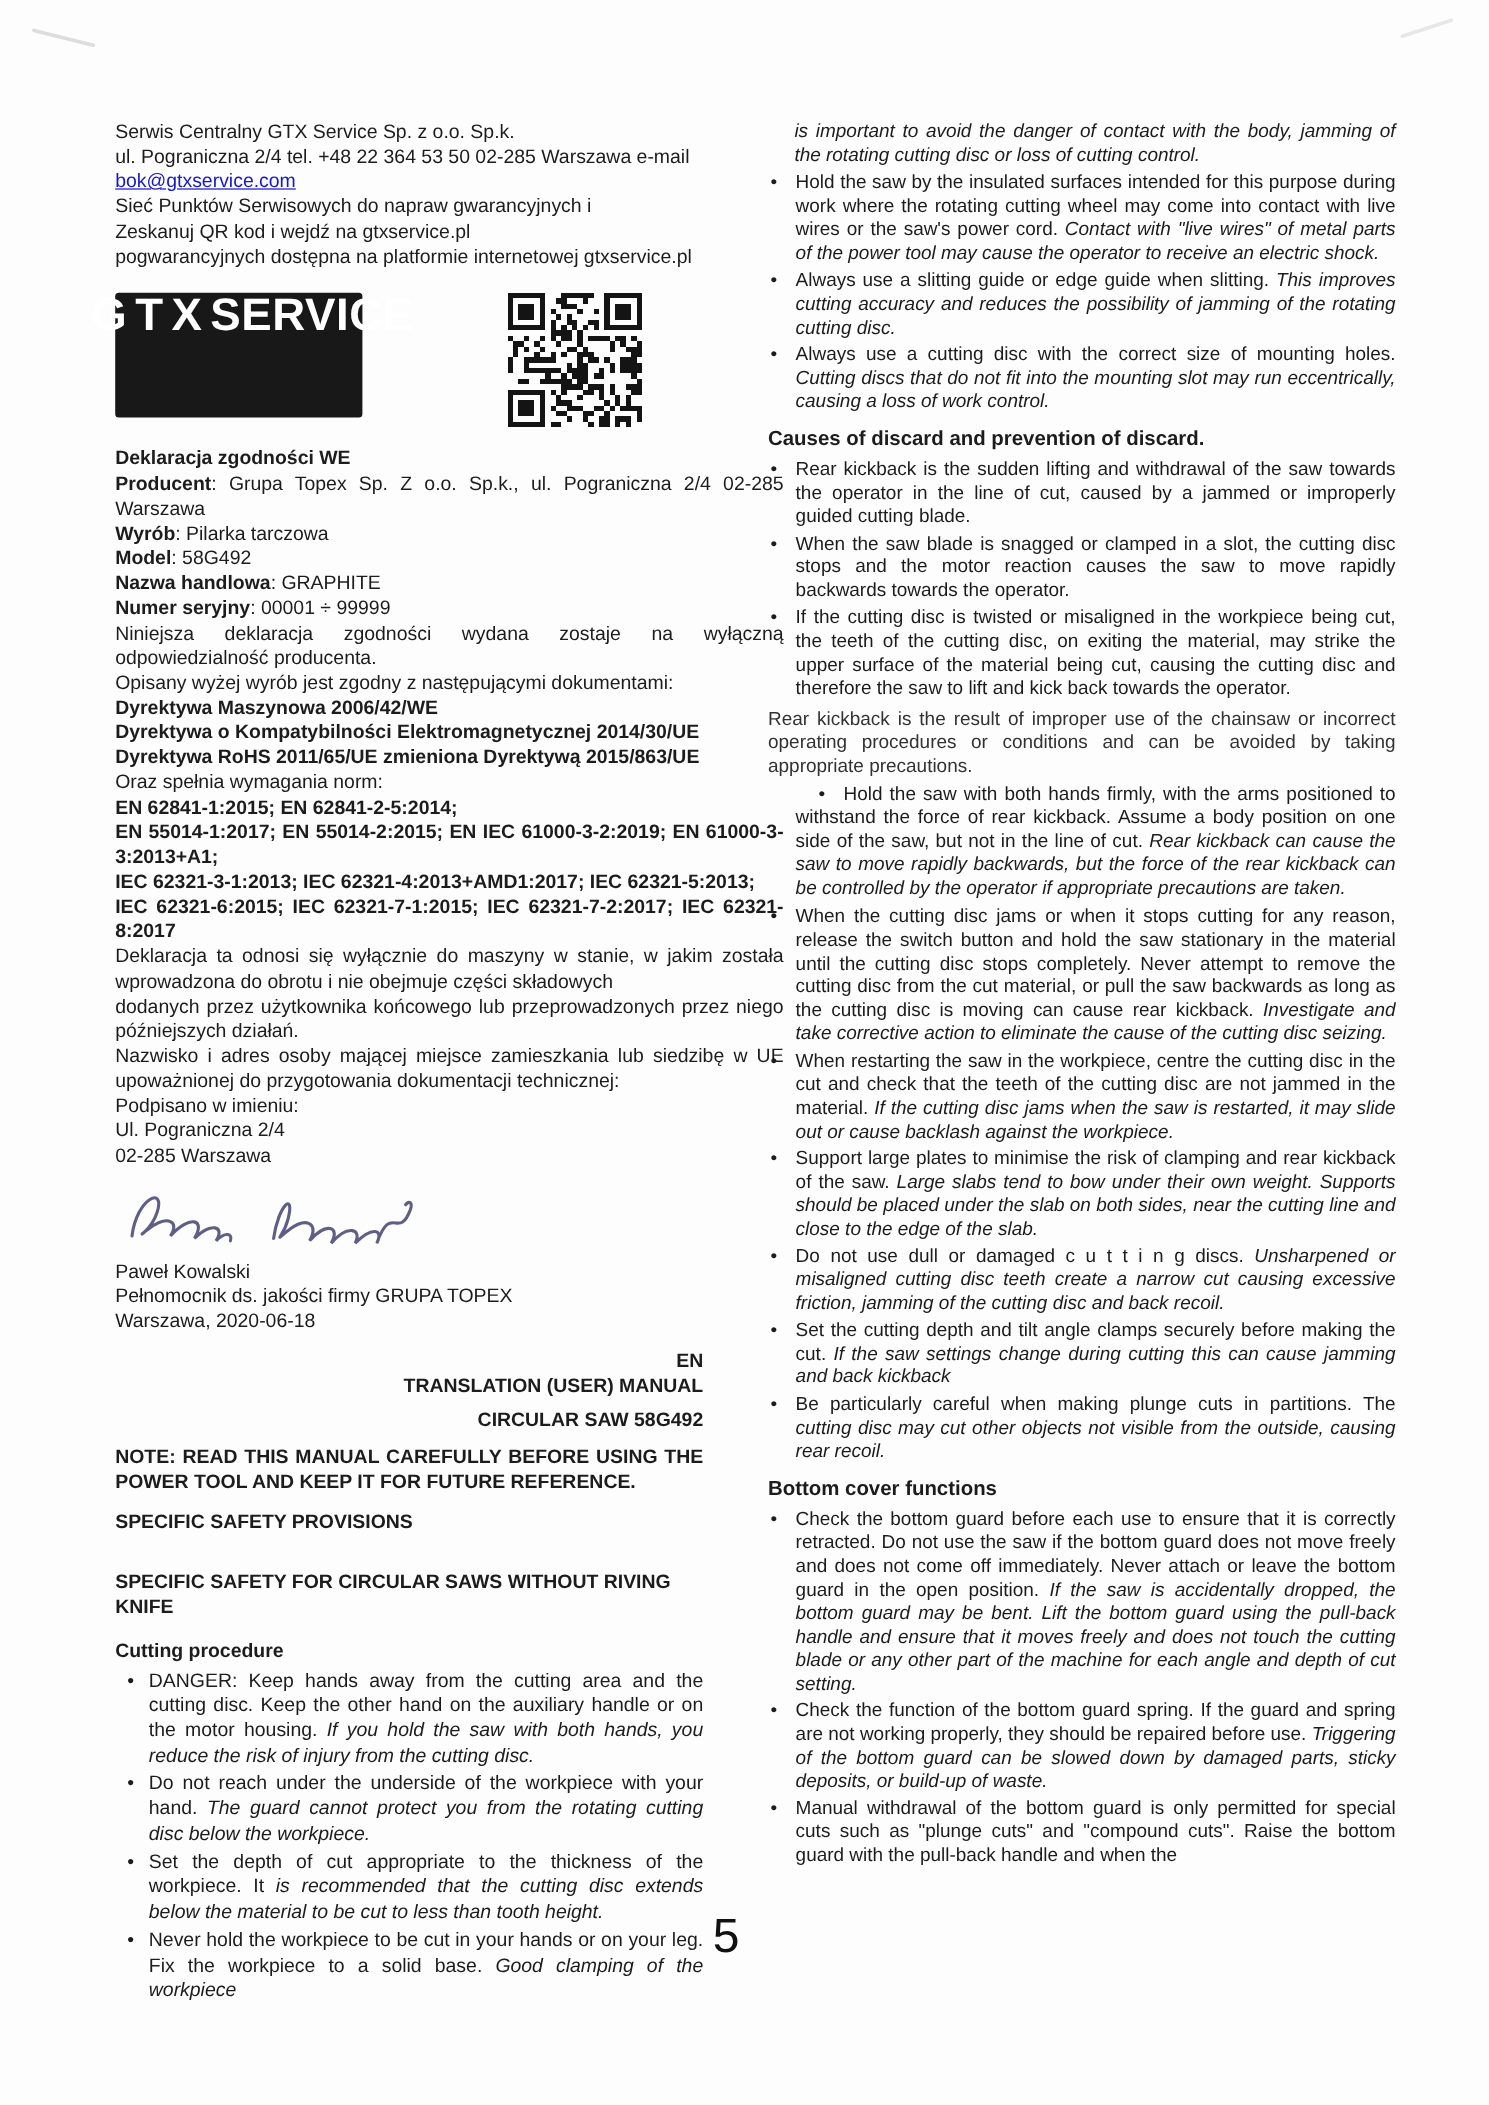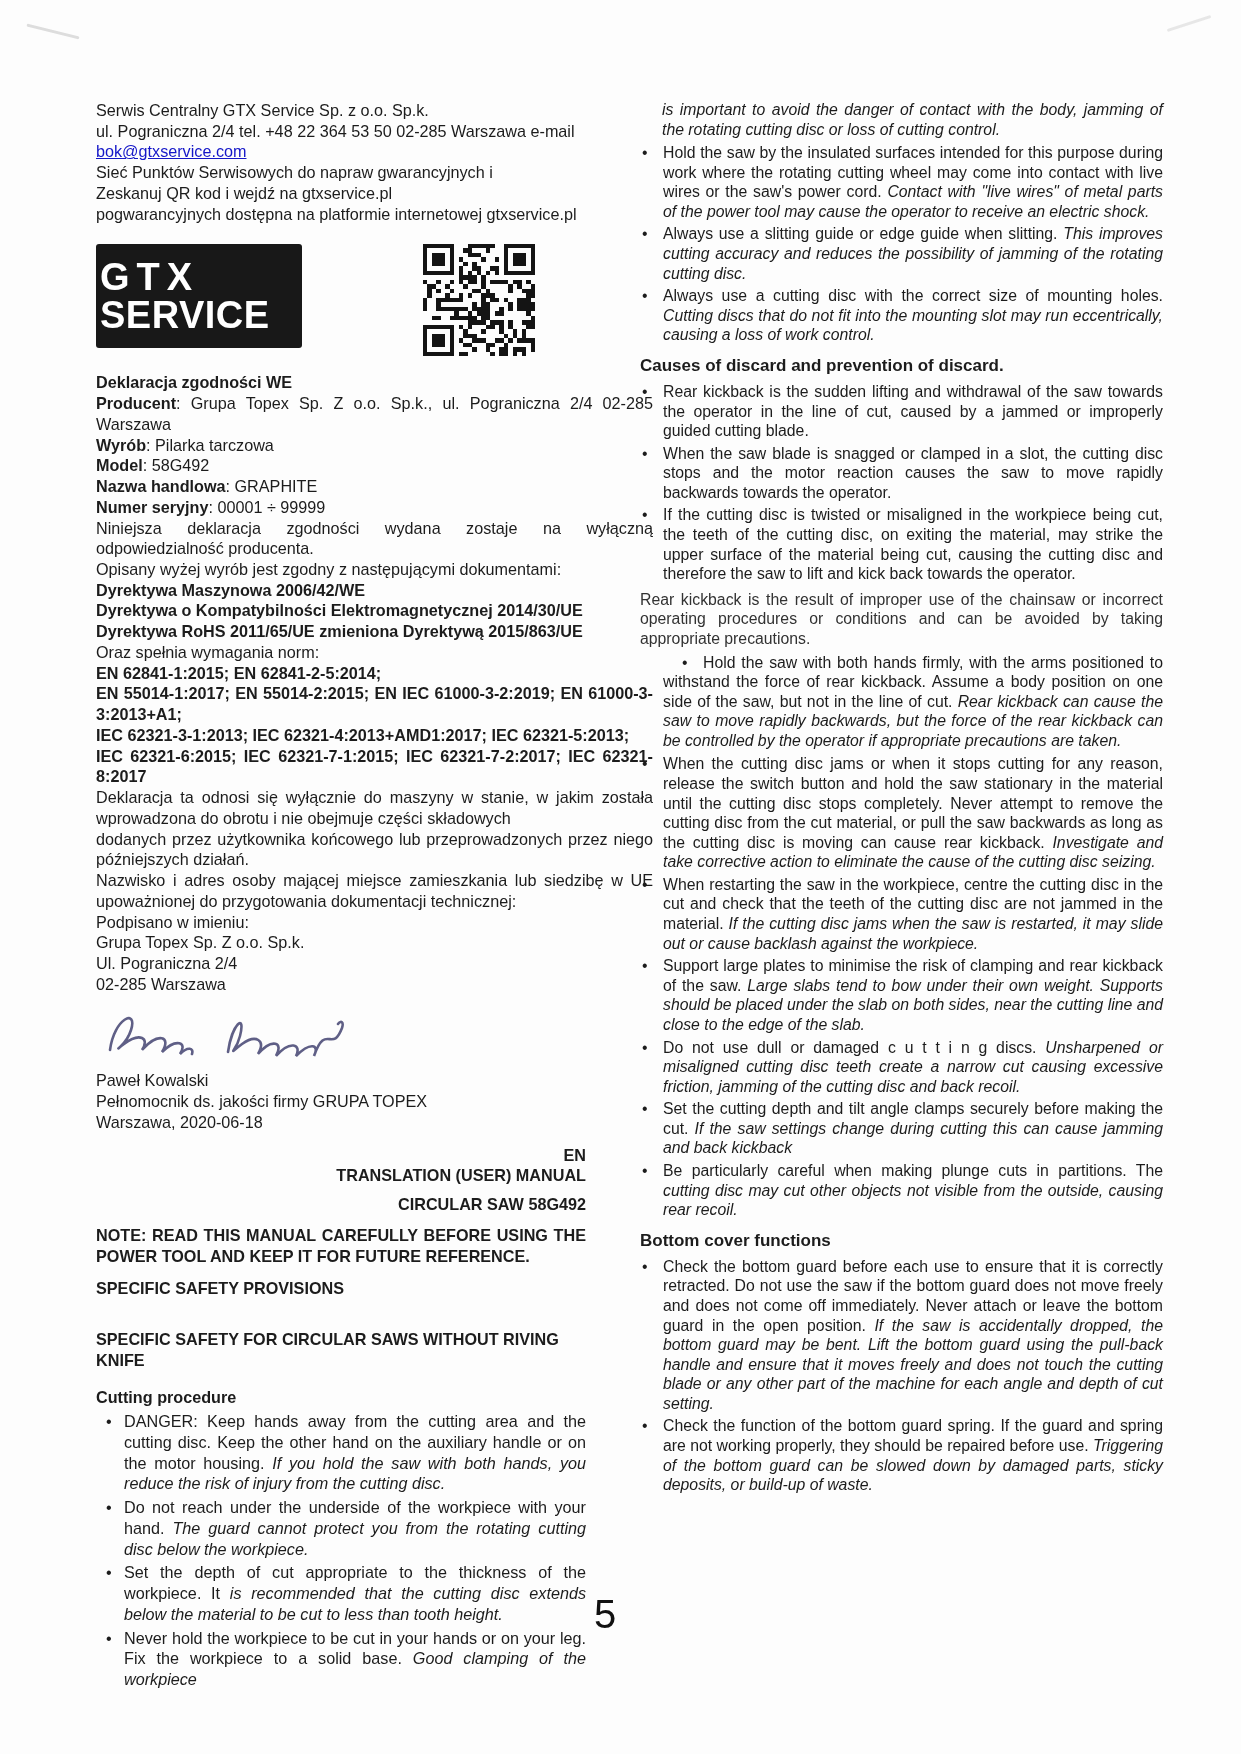--- a/index.html
+++ b/index.html
@@ -16,21 +16,21 @@
   .col-right{position:absolute;left:640px;top:100px;width:523px;font-size:15.8px;line-height:1.24}
 
   .b{font-weight:bold}
   .just{text-align:justify}
   .center{text-align:right}
   em{font-style:italic}
   .email{color:#1517c8;text-decoration:underline;cursor:pointer}
 
   .logo-row{display:flex;align-items:flex-start;margin-top:20px;height:112px}
   .logo{width:206px;height:104px;background:#181818;border-radius:3px;
-        display:flex;flex-direction:column;justify-content:center;padding-left:4px;box-sizing:border-box}
+        display:flex;flex-direction:row;justify-content:center;padding-left:23px;box-sizing:border-box}
   .logo .l1{color:#fff;font-weight:bold;font-size:38px;line-height:1.0;letter-spacing:7px}
   .logo .l2{color:#fff;font-weight:bold;font-size:38px;line-height:1.0;letter-spacing:0.5px}
   .qr{margin-left:121px;width:112px;height:112px}
   .qr svg{width:100%;height:100%;display:block}
 
   .decl{margin-top:16px}
   .decl > div{margin:0}
   .sig{display:block;width:260px;height:72px;margin:4px 0 0 4px}
   .gap{margin-top:18px}
 
@@ -98,21 +98,20 @@
     <div class="b">Dyrektywa RoHS 2011/65/UE zmieniona Dyrektywą 2015/863/UE</div>
     <div>Oraz spełnia wymagania norm:</div>
     <div class="b just">EN 62841-1:2015; EN 62841-2-5:2014;</div>
     <div class="b just">EN 55014-1:2017; EN 55014-2:2015; EN IEC 61000-3-2:2019; EN 61000-3-3:2013+A1;</div>
     <div class="b just">IEC 62321-3-1:2013; IEC 62321-4:2013+AMD1:2017; IEC 62321-5:2013;</div>
     <div class="b just">IEC 62321-6:2015; IEC 62321-7-1:2015; IEC 62321-7-2:2017; IEC 62321-8:2017</div>
     <div class="just">Deklaracja ta odnosi się wyłącznie do maszyny w stanie, w jakim została wprowadzona do obrotu i nie obejmuje części składowych</div>
     <div class="just">dodanych przez użytkownika końcowego lub przeprowadzonych przez niego późniejszych działań.</div>
     <div class="just">Nazwisko i adres osoby mającej miejsce zamieszkania lub siedzibę w UE upoważnionej do przygotowania dokumentacji technicznej:</div>
     <div>Podpisano w imieniu:</div>
-    <div>Grupa Topex Sp. Z o.o. Sp.k.</div>
     <div>Ul. Pograniczna 2/4</div>
     <div>02-285 Warszawa</div>
 
     <svg class="sig" viewBox="0 0 260 72" fill="none">
       <path d="M10 52 C14 20 38 10 31 32 C26 48 10 56 24 46 C40 34 50 40 42 52 C58 34 72 38 62 54 C76 40 88 44 80 56 C88 48 94 50 92 56" stroke="#5f5f86" stroke-width="2.6" stroke-linecap="round" fill="none"></path>
       <path d="M128 54 C132 26 146 14 140 38 C136 54 126 58 142 46 C156 36 166 42 158 56 C172 40 184 44 176 58 C190 42 202 46 196 58 C210 44 220 46 214 58 C226 24 232 56 242 30 C244 24 241 22 238 26" stroke="#5f5f86" stroke-width="2.6" stroke-linecap="round" fill="none"></path>
     </svg>
 
     <div>Paweł Kowalski</div>
     <div class="gap">Pełnomocnik ds. jakości firmy GRUPA TOPEX</div>
@@ -166,16 +165,17 @@
     <li><span>Do not use dull or damaged c u t t i n g  discs. </span><em>Unsharpened or misaligned cutting disc teeth create a narrow cut causing excessive friction, jamming of the cutting disc and back recoil.</em></li>
     <li><span>Set the cutting depth and tilt angle clamps securely before making the cut. </span><em>If the saw settings change during cutting this can cause jamming and back kickback</em></li>
     <li><span>Be particularly careful when making plunge cuts in partitions. The </span><em>cutting disc may cut other objects not visible from the outside, causing rear recoil.</em></li>
   </ul>
 
   <div class="rh">Bottom cover functions</div>
 
   <ul class="bl">
     <li><span>Check the bottom guard before each use to ensure that it is correctly retracted. Do not use the saw if the bottom guard does not move freely and does not come off immediately. Never attach or leave the bottom guard in the open position. </span><em>If the saw is accidentally dropped, the bottom guard may be bent. Lift the bottom guard using the pull-back handle and ensure that it moves freely and does not touch the cutting blade or any other part of the machine for each angle and depth of cut setting.</em></li>
     <li><span>Check the function of the bottom guard spring. If the guard and spring are not working properly, they should be repaired before use. </span><em>Triggering of the bottom guard can be slowed down by damaged parts, sticky deposits, or build-up of waste.</em></li>
+    <li><span>Manual withdrawal of the bottom guard is only permitted for special cuts such as "plunge cuts" and "compound cuts". Raise the bottom guard with the pull-back handle and when the</span></li>
   </ul>
 </div>
 
 <div class="pagenum">5</div>
 
 </body></html>

